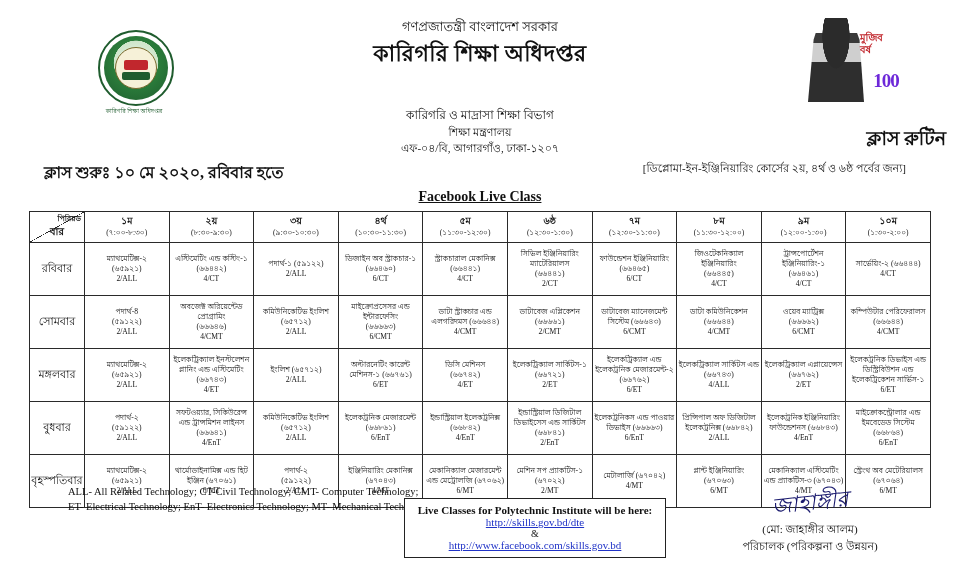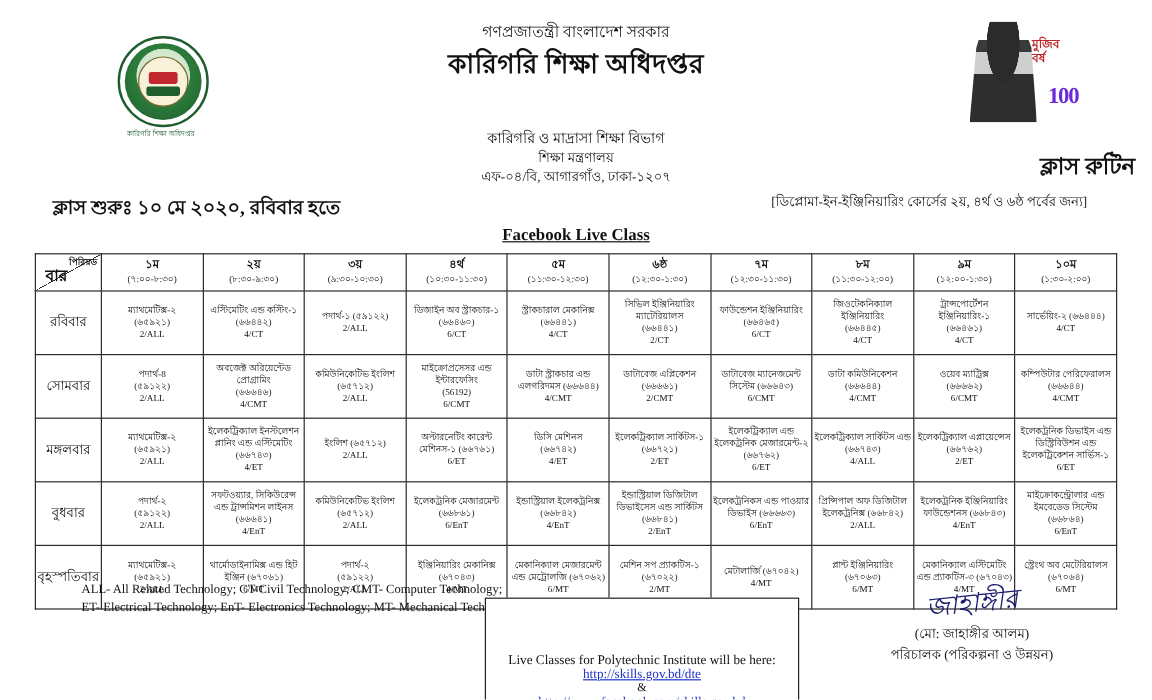--- a/index.html
+++ b/index.html
@@ -114,21 +114,21 @@
     padding:1px 1px;
   }
   th.corner{
     width:52px;height:28px;position:relative;padding:0;
   }
   th.corner .diag{
     position:absolute;inset:0;
     background:linear-gradient(to right bottom, transparent 49.4%, #2a2a2a 49.4%, #2a2a2a 50.6%, transparent 50.6%);
   }
   th.corner .p{position:absolute;right:3px;top:1px;font-size:7.5px;}
-  th.corner .d{position:absolute;left:8px;bottom:1px;font-size:13px;}
+  th.corner .d{position:absolute;left:20px;bottom:1px;font-size:10px;}
   th.period{
     font-size:9px;font-weight:bold;line-height:1.25;height:28px;
   }
   th.period .pt{display:block;font-size:9.5px;}
   th.period .tm{display:block;font-size:7.5px;font-weight:normal;}
   td.day{
     font-size:11px;font-weight:normal;width:52px;
   }
   td.cell{
     font-size:7.6px;line-height:1.3;height:50px;
@@ -144,21 +144,21 @@
   }
   .livebox{
     position:absolute;left:404px;top:498px;
     width:248px;
     border:1px solid #222;
     text-align:center;
     padding:5px 6px 6px 6px;
     font-size:11px;
     background:#fff;
   }
-  .livebox .lb-t{font-weight:normal;font-size:11px;margin-top:40px;}
+  .livebox .lb-t{font-weight:bold;font-size:11px;}
   .livebox a{color:#2033c7;text-decoration:underline;display:block;font-size:11px;}
   .livebox .amp{font-size:10px;}
   .signblock{
     position:absolute;right:40px;top:486px;
     text-align:center;width:220px;
     font-size:11px;line-height:1.5;
   }
   .sig{
     font-family:"Liberation Serif", serif;
     font-size:22px;font-style:italic;color:#1a1a6e;
@@ -321,21 +321,21 @@
             <span class="l1">অবজেক্ট অরিয়েন্টেড প্রোগ্রামিং</span>
             <span class="code">(৬৬৬৪৬)</span>
             <span class="tech">4/CMT</span>
           </td>
           <td class="cell">
             <span class="l1">কমিউনিকেটিভ ইংলিশ (৬৫৭১২)</span>
             <span class="tech">2/ALL</span>
           </td>
           <td class="cell">
             <span class="l1">মাইক্রোপ্রসেসর এন্ড ইন্টারফেসিং</span>
-            <span class="code">(56192)</span>
+            <span class="code">(৬৬৬৬৩)</span>
             <span class="tech">6/CMT</span>
           </td>
           <td class="cell">
             <span class="l1">ডাটা স্ট্রাকচার এন্ড এলগরিদমস (৬৬৬৪৪)</span>
             <span class="tech">4/CMT</span>
           </td>
           <td class="cell">
             <span class="l1">ডাটাবেজ এপ্লিকেশন</span>
             <span class="code">(৬৬৬৬১)</span>
             <span class="tech">2/CMT</span>

